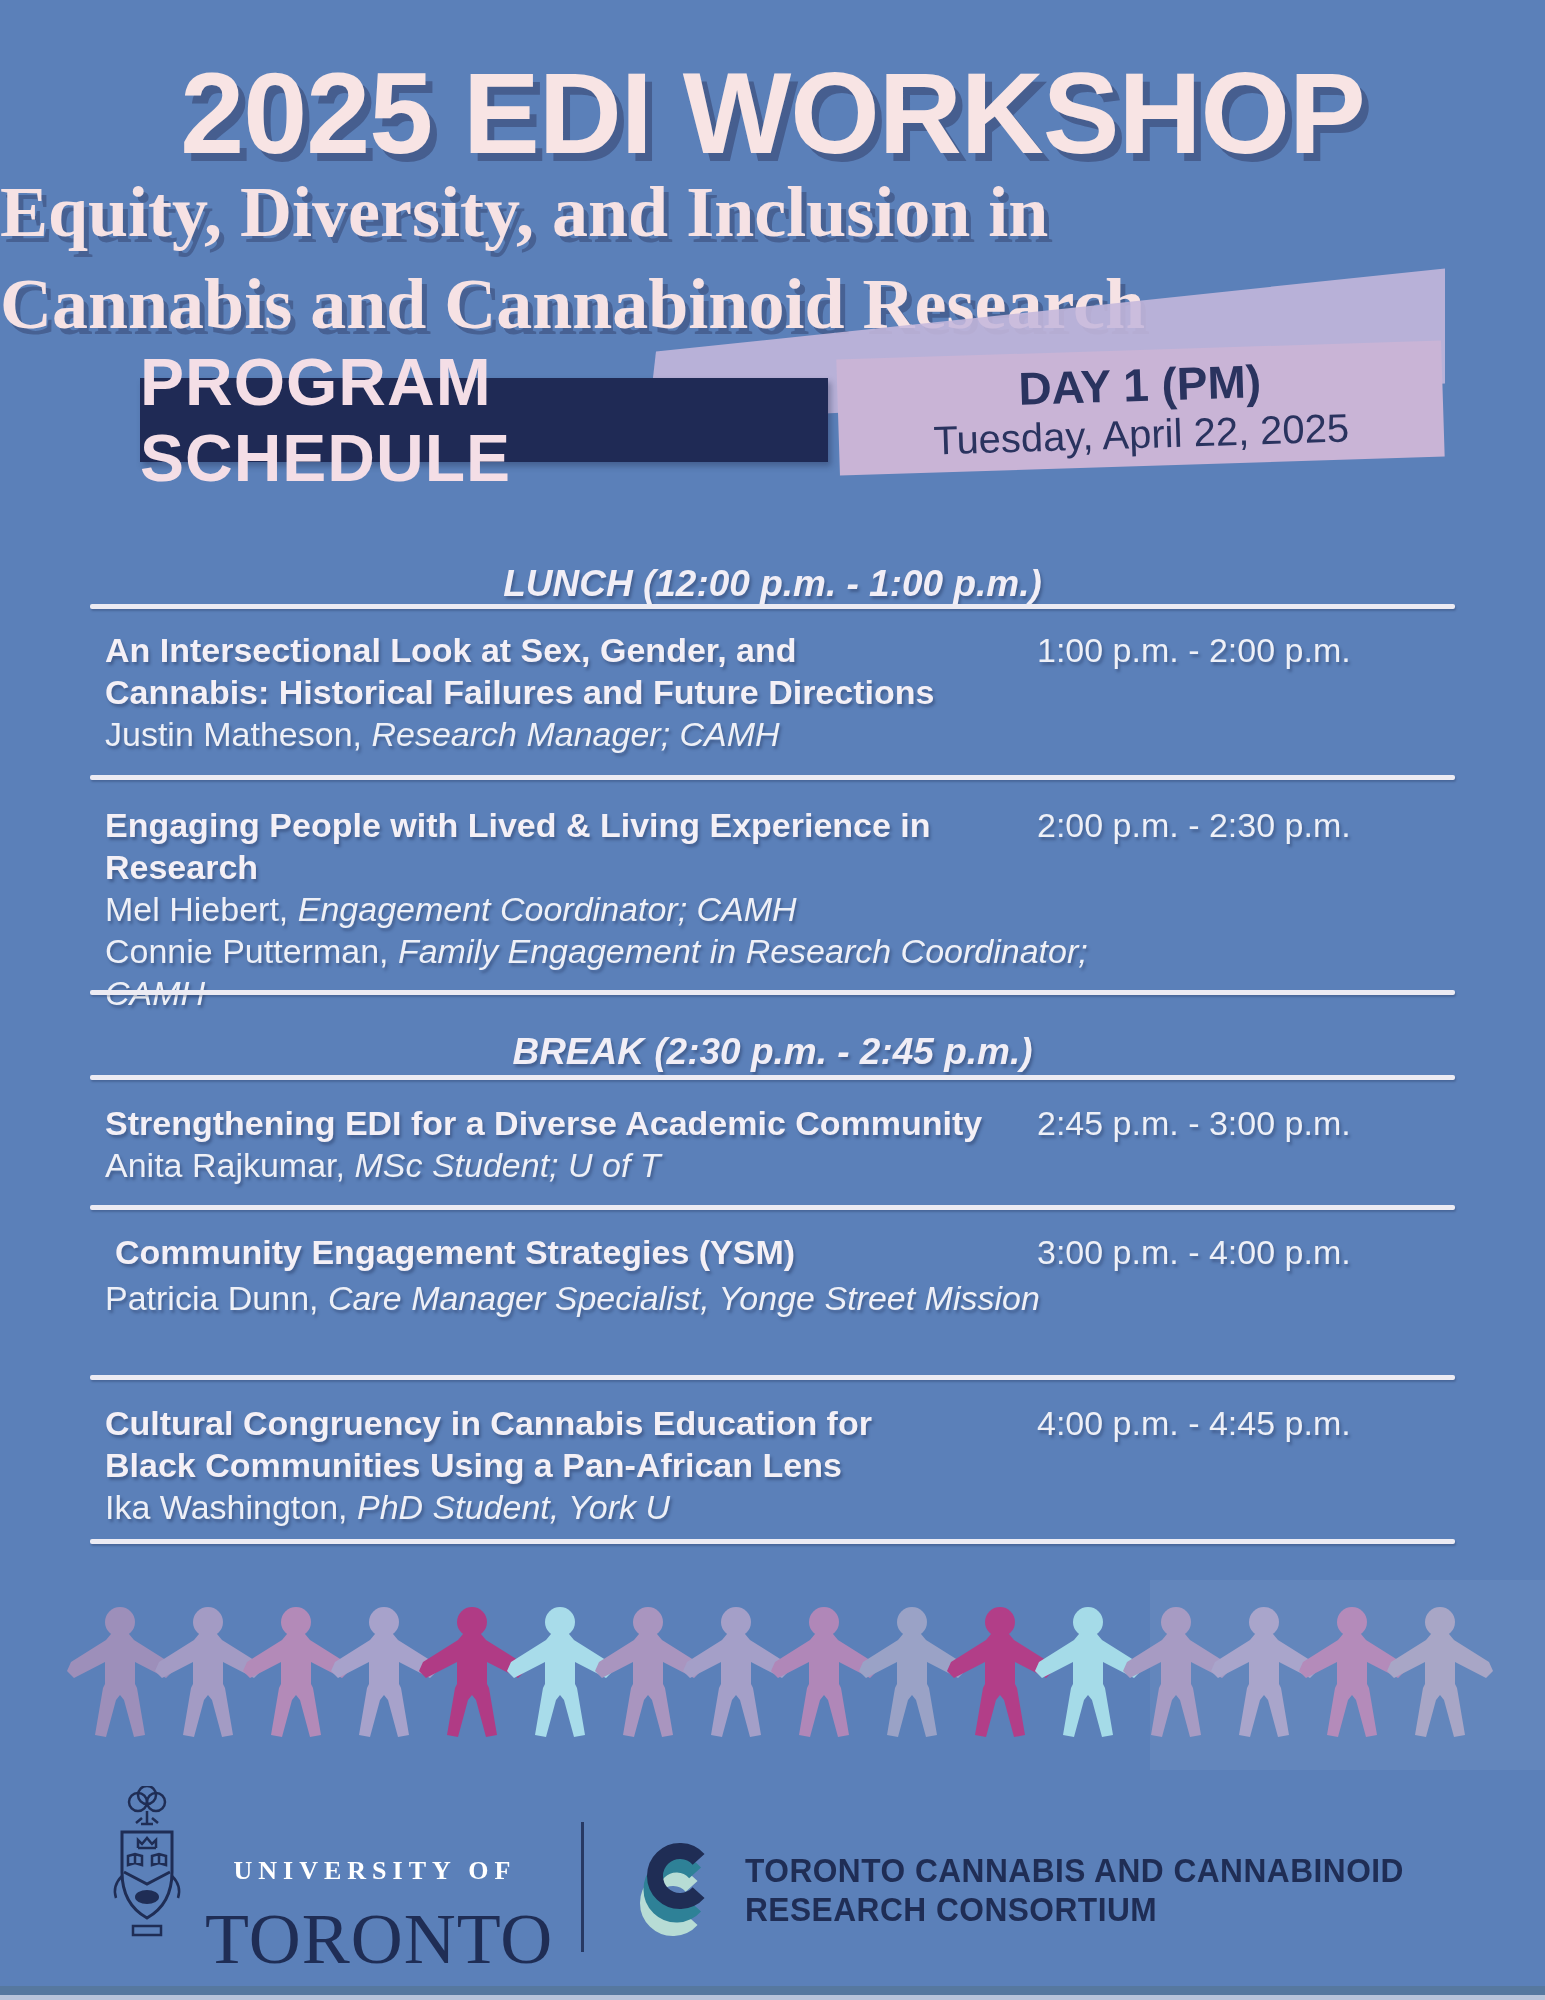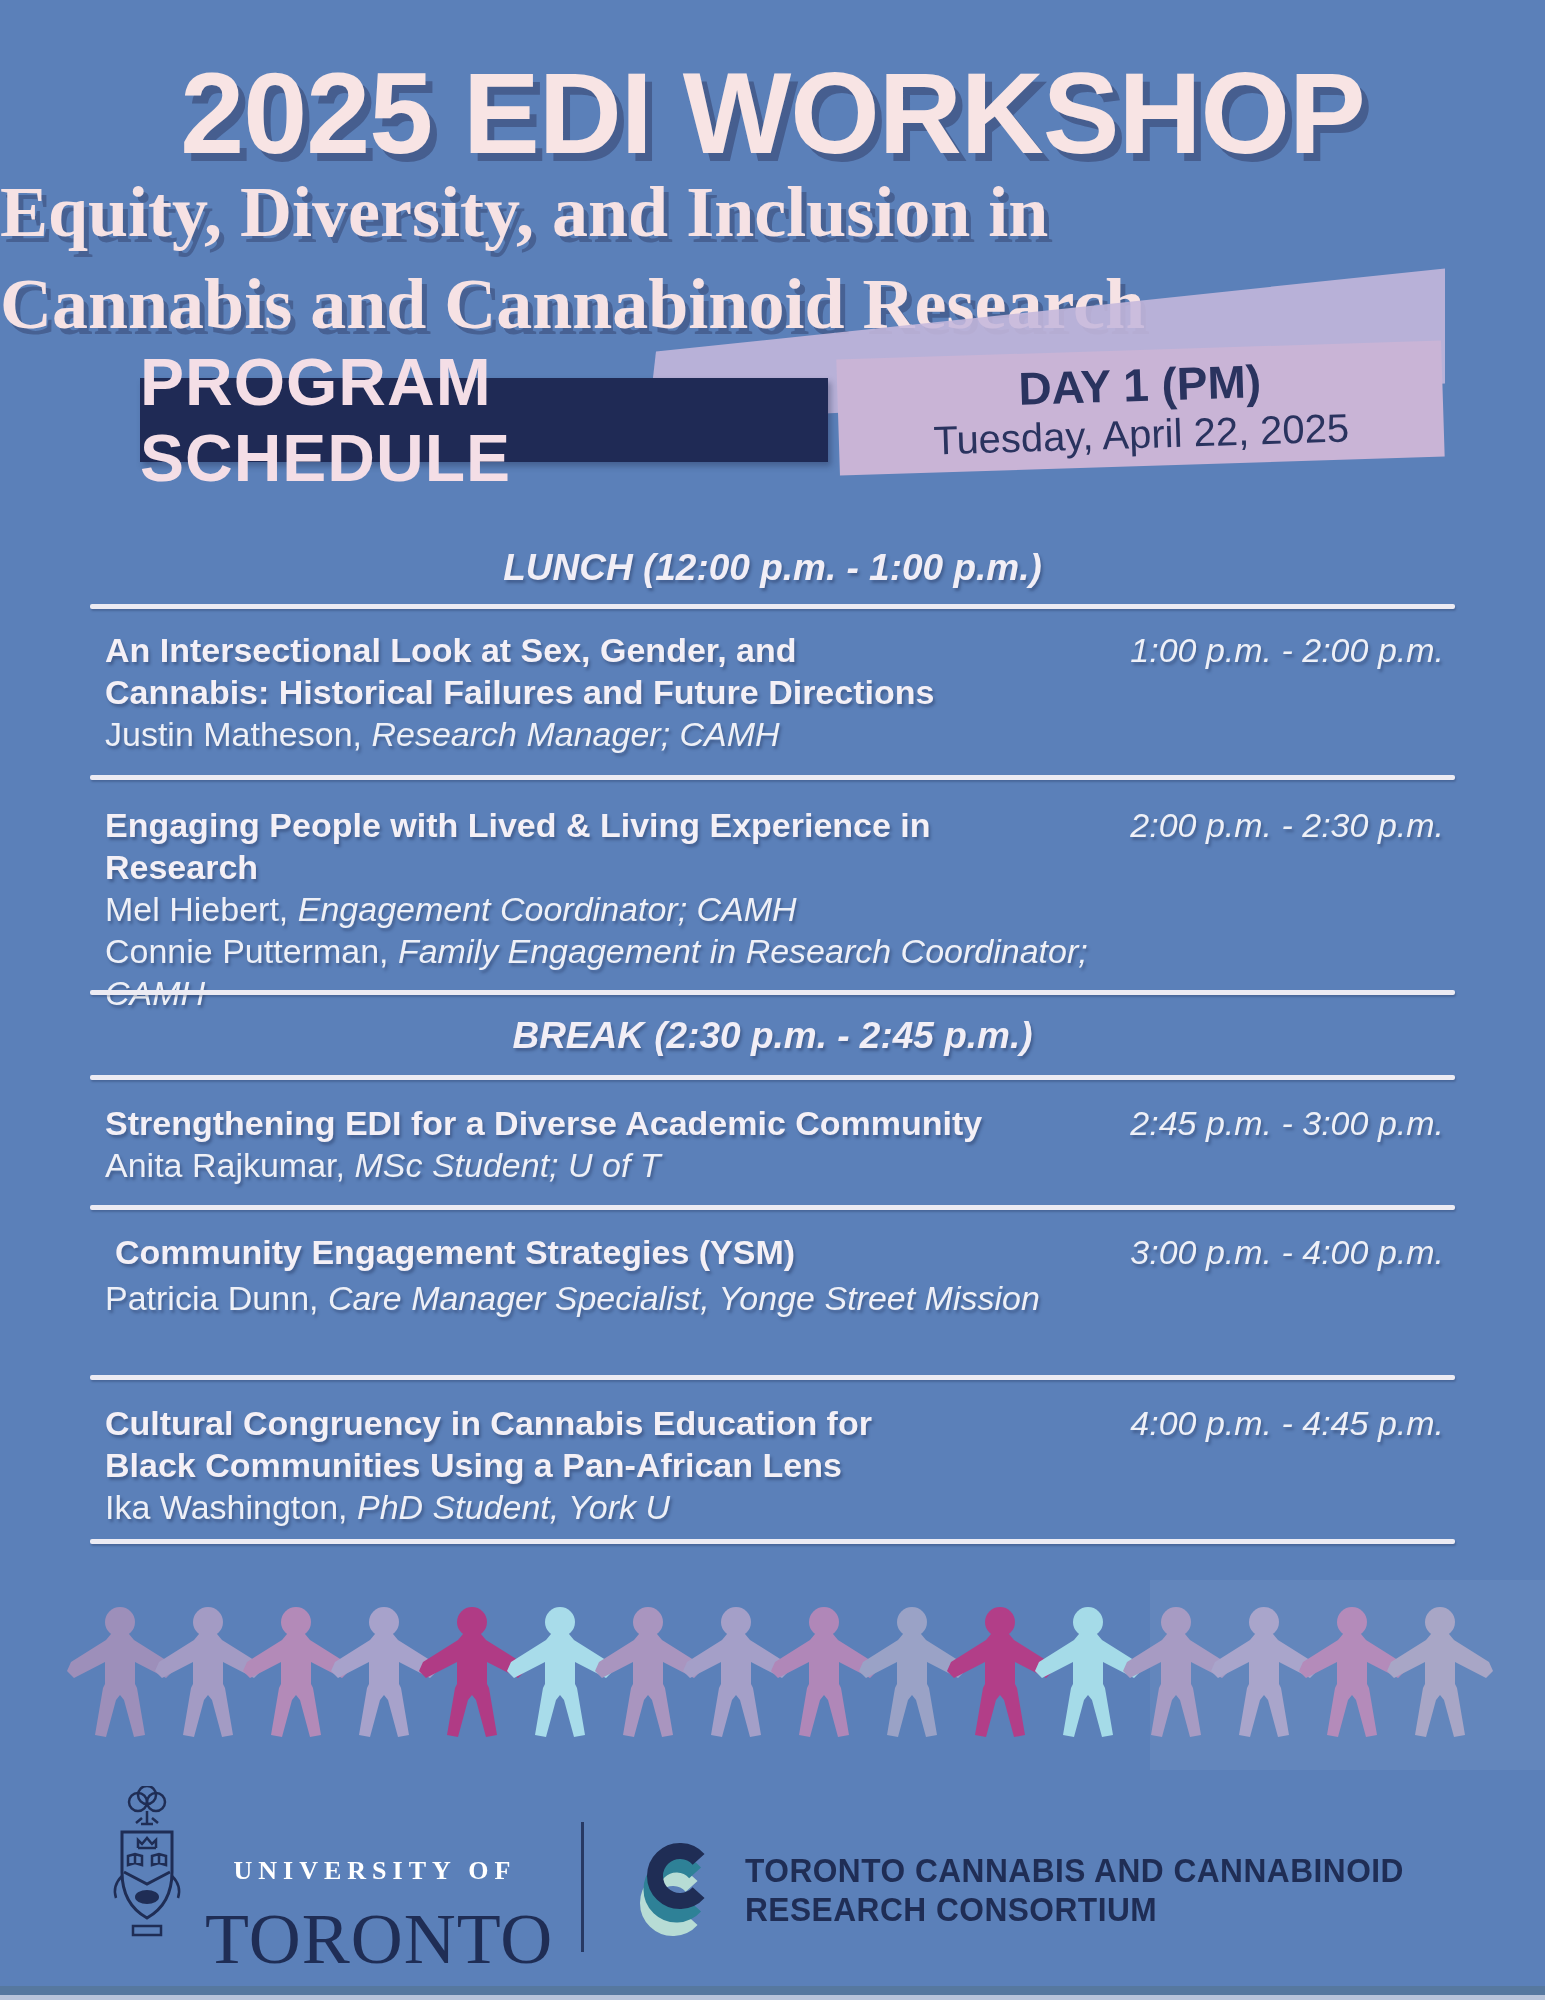--- a/index.html
+++ b/index.html
@@ -49,30 +49,31 @@
   .day-date{color:#2a335f;font-size:40px;line-height:46px;}
 
   
   .sched-text{color:#eef0f7;font-size:34px;line-height:42px;
     text-shadow:2px 3px 3px rgba(30,45,85,0.4);}
   .heading-center{
     left:0;width:1545px;text-align:center;
     font-size:37px;font-weight:bold;font-style:italic;
     color:#f1eef6;text-shadow:2px 3px 3px rgba(30,45,85,0.4);
     line-height:42px;
+    margin-top:16px;
   }
   .rule{
     left:90px;width:1365px;height:5px;background:#ecebf3;border-radius:2px;
     box-shadow:1px 2px 2px rgba(30,45,85,0.3);
   }
   .session{left:105px;width:1010px;}
   .session .title-line{font-weight:bold;color:#f4f0f6;}
   .speaker-role{font-style:italic;}
   .time-cell{
-    right:101px;width:420px;text-align:right;top:0;font-style:italic;
+    right:88px;width:420px;top:0;
   }
   .gap-top{margin-top:4px;}
 
   
   .people-svg{left:0;top:1595px;}
 
   
   .uoft-line1{
     left:225px;top:1856px;width:300px;text-align:center;
     font-family:"Liberation Serif",serif;font-size:26px;letter-spacing:6px;

